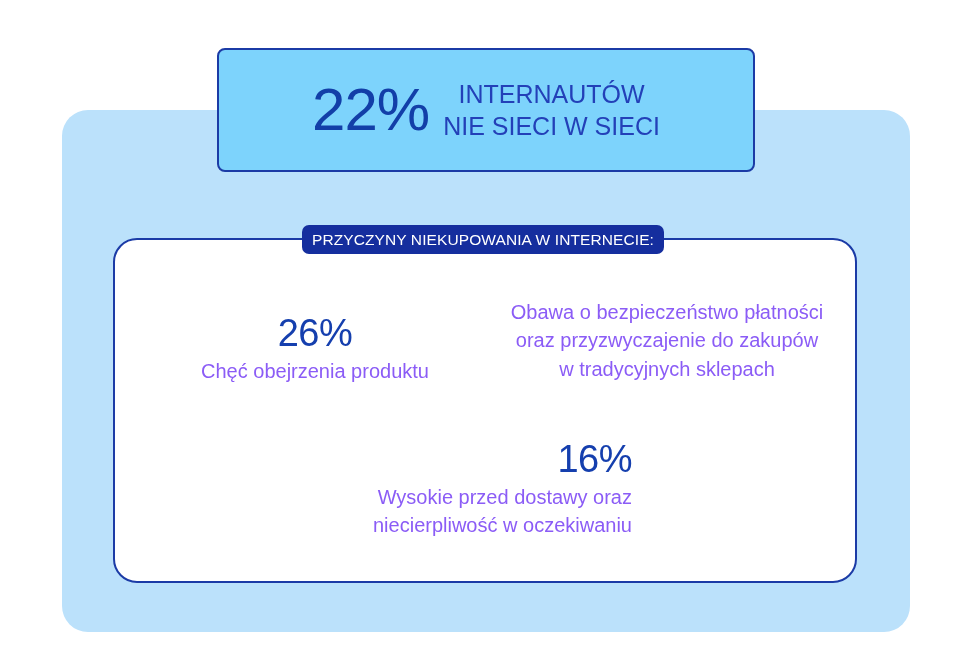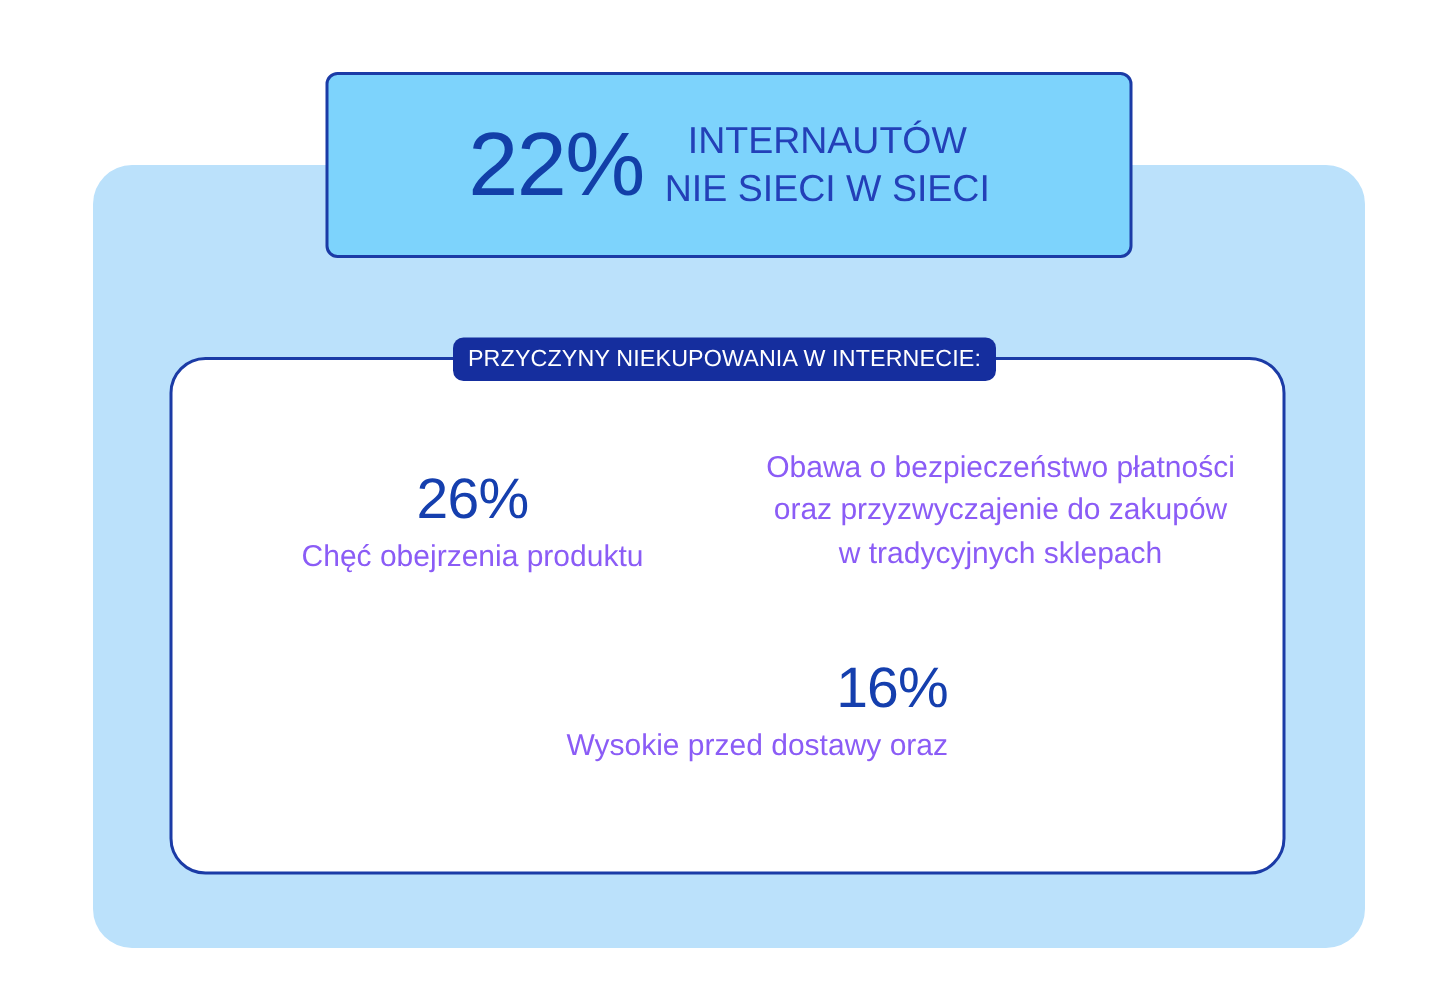--- a/index.html
+++ b/index.html
@@ -162,16 +162,17 @@
       <div>Obawa o bezpieczeństwo płatności</div>
       <div>oraz przyzwyczajenie do zakupów</div>
       <div>w tradycyjnych sklepach</div>
     </div>
   </div>
 
   <div class="stat stat-bottom">
     <div class="stat-pct">16%</div>
     <div class="stat-desc">
       <div>Wysokie przed dostawy oraz</div>
+      <div>niecierpliwość w oczekiwaniu</div>
     </div>
   </div>
 
 </div>
 
 </body></html>

